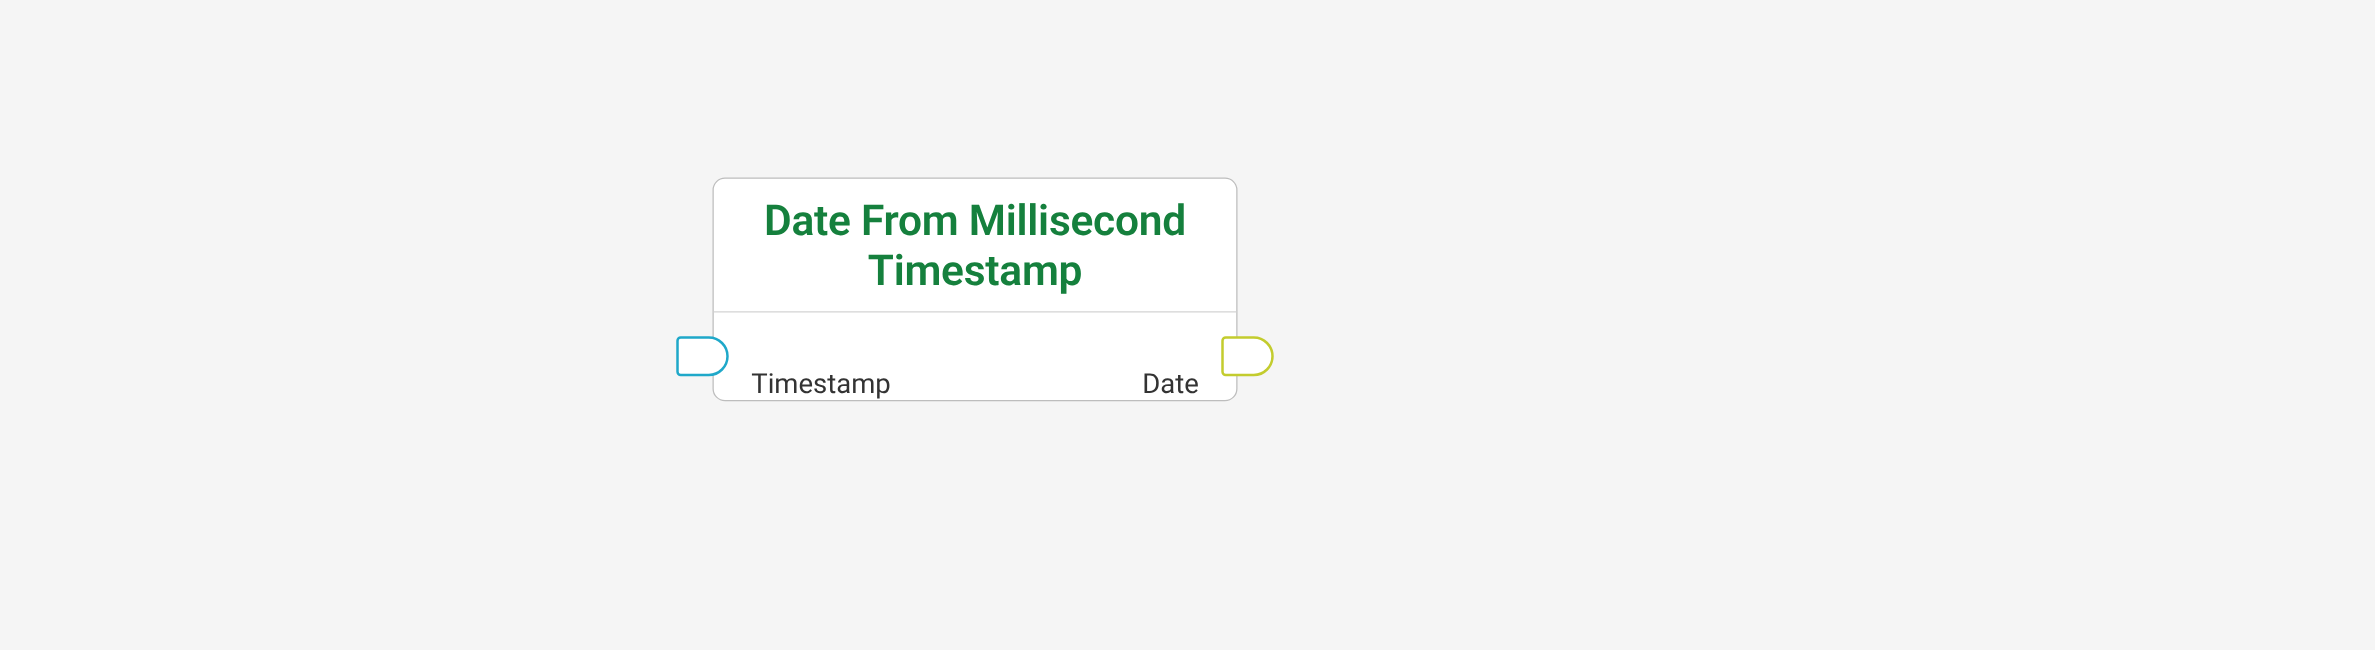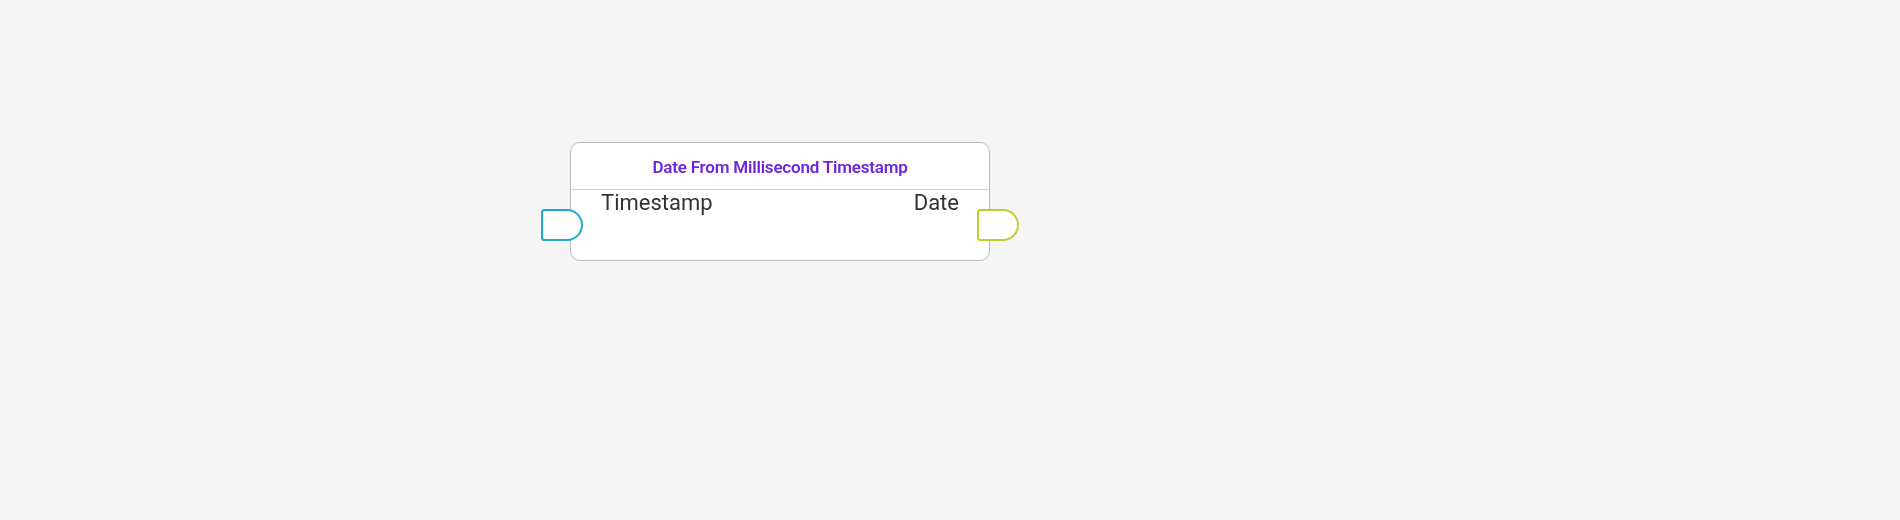--- a/index.html
+++ b/index.html
@@ -21,32 +21,32 @@
     background: #ffffff;
     border: 1px solid #bdbdbd;
     border-radius: 10px;
   }
   .node-header {
     padding: 14px 18px 12px 18px;
     border-bottom: 1px solid #d4d4d4;
     text-align: center;
   }
   .node-title {
-    font-size: 17px;
+    font-size: 34px;
     font-weight: 600;
-    color: #6d28d9;
+    color: #15803d;
     letter-spacing: -0.2px;
   }
   .node-body {
     position: relative;
     height: 70px;
   }
   .port-row {
     display: flex;
-    align-items: flex-start;
+    align-items: flex-end;
     justify-content: space-between;
     height: 100%;
     padding: 0 30px;
     gap: 17px;
   }
   .port-label {
     font-size: 22px;
     color: #333333;
     font-weight: 400;
   }

